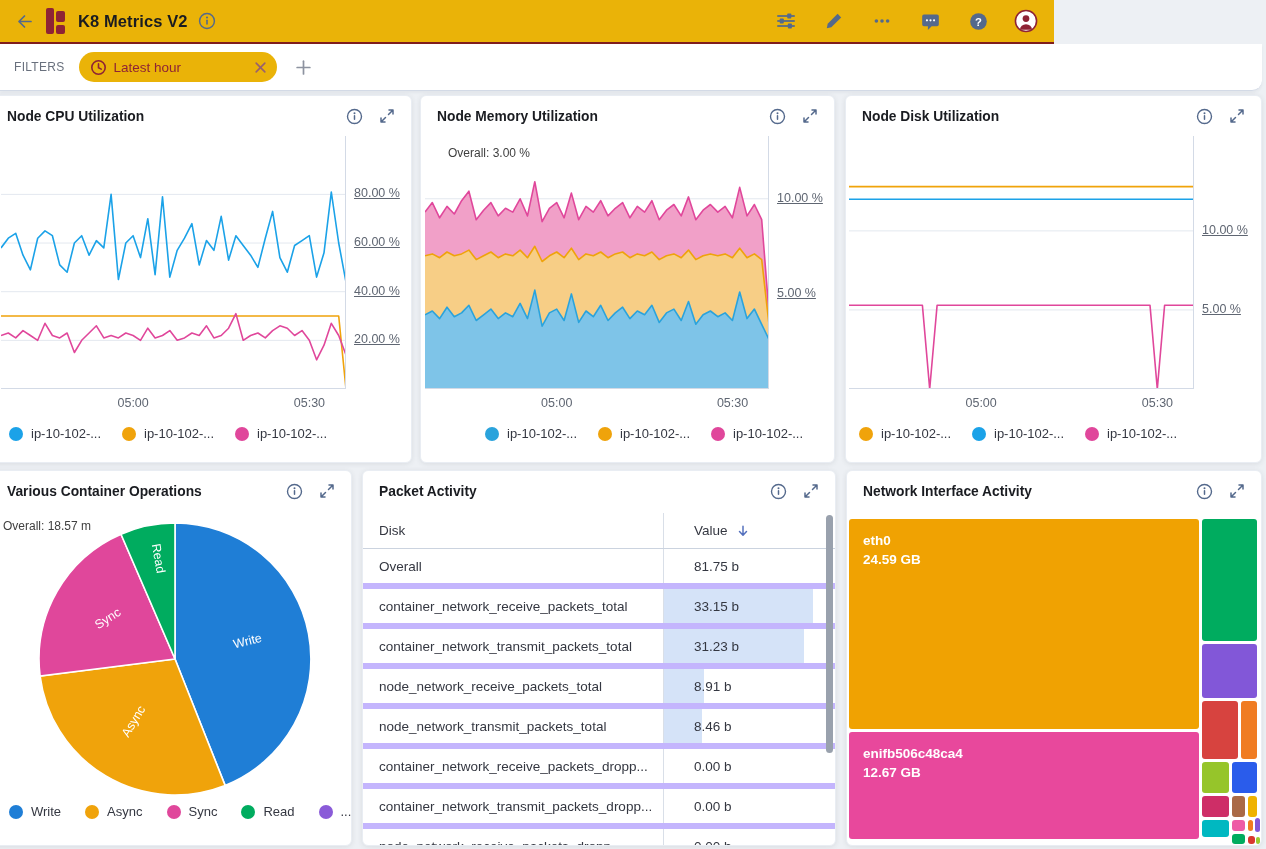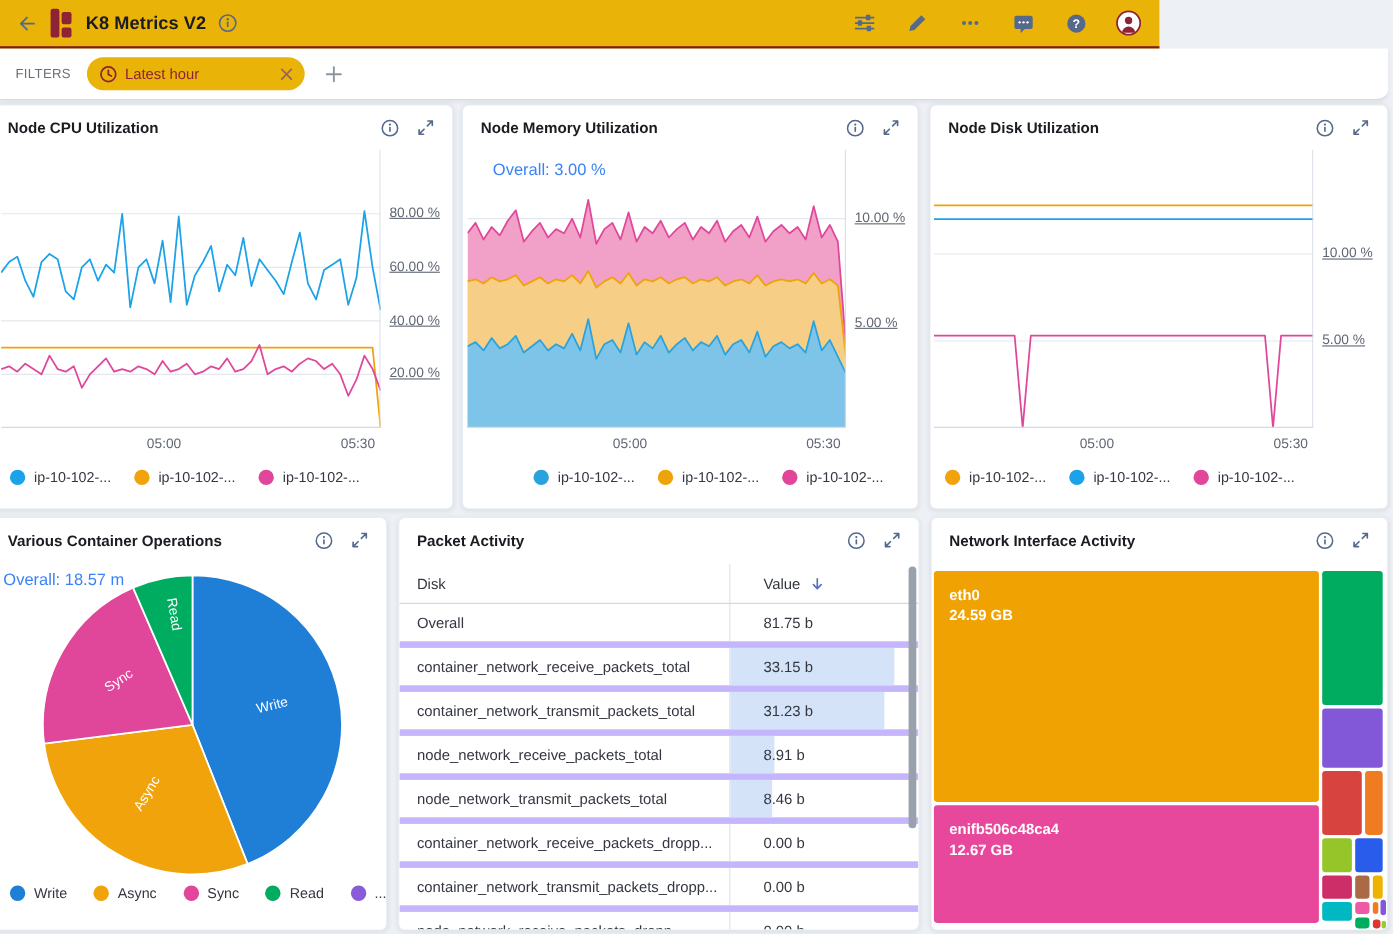--- a/index.html
+++ b/index.html
@@ -28,24 +28,24 @@
 
   
   .panel { position:absolute; background:#fff; border:1px solid #e9edf3; border-radius:6px; box-shadow:0 1px 5px rgba(52,58,67,.10); overflow:hidden; }
   .phead { position:absolute; left:0; top:0; right:0; height:40px; display:flex; align-items:center; padding:0 16px; z-index:5; }
   .ptitle { font-size:13.8px; font-weight:700; color:#1a1c21; }
   .picons { margin-left:auto; display:flex; align-items:center; gap:16px; }
   .pic { display:flex; align-items:center; justify-content:center; cursor:pointer; }
 
   .plot { position:absolute; }
   .plot svg { display:block; }
-  .overall-label { position:absolute; font-size:15px; color:#3b82f6; z-index:6; }
+  .overall-label { position:absolute; font-size:12px; color:#404040; z-index:6; }
   .yticks { position:absolute; width:60px; }
   .ytick { position:absolute; left:0; font-size:12.5px; color:#5f6672; white-space:nowrap;text-decoration:underline; }
-  .xticks { position:absolute; height:16px;margin-left:16px; }
+  .xticks { position:absolute; height:16px; }
   .xtick { position:absolute; top:0; transform:translateX(-50%); font-size:12.5px; color:#5f6672; }
   .legend { position:absolute; left:0; right:0; display:flex; align-items:center; }
   .legend-item { display:flex; align-items:center; gap:8px; width:113px; flex:none; cursor:pointer; }
   .legend-item.auto { width:auto; margin-right:24px; }
   .dot { width:14px; height:14px; border-radius:50%; flex:none; }
   .ltext { font-size:13px; color:#343741; white-space:nowrap; }
 
   
   .thead { position:absolute; left:0; top:42px; right:0; height:36px; border-bottom:1px solid #cbd3df; display:flex; align-items:center; }
   .th-name { padding-left:16px; font-size:13.5px; font-weight:500; color:#343741; width:300px; }

